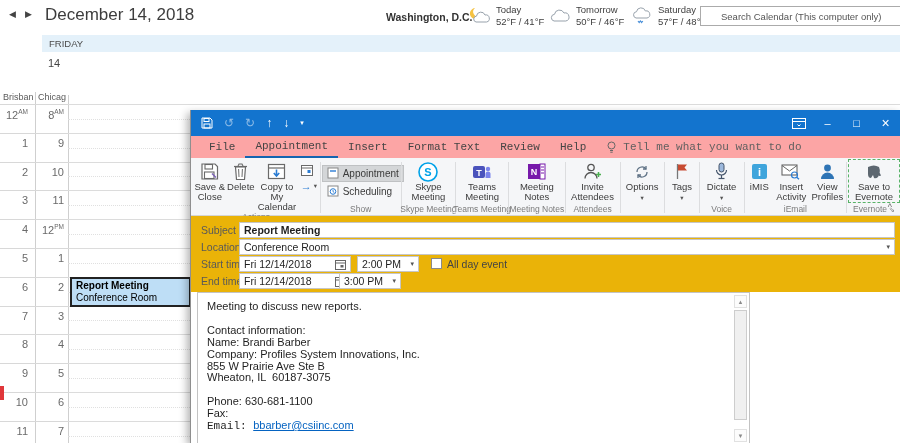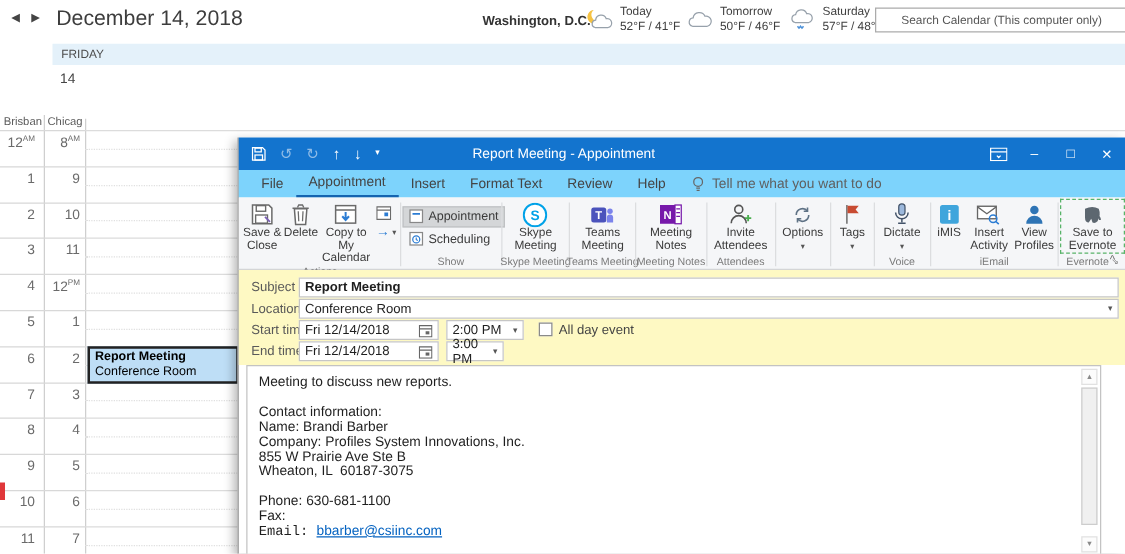--- a/index.html
+++ b/index.html
@@ -44,21 +44,21 @@
   .titlebar { position:absolute; left:0; top:0; right:0; height:26px; background:#1374ce; display:flex; align-items:center; color:#fff; }
   .qat { display:flex; gap:11px; padding-left:10px; align-items:center; z-index:2; }
   .qat .dim { color:#8fbce7; }
   .qat span { font-size:12px; line-height:12px; cursor:pointer; }
   .qat .sm { font-size:7px; }
   .win-title { position:absolute; left:0; top:0; width:520px; height:26px; text-align:center; line-height:26px; font-size:11px; color:#fff; }
   .winctl { margin-left:auto; display:flex; z-index:2; }
   .ctl { width:29px; height:26px; display:flex; align-items:center; justify-content:center; font-size:11px; color:#fff; cursor:pointer; }
   .ctl.close { font-size:14px; }
 
-  .tabbar { position:absolute; left:0; top:26px; right:0; height:22px; display:flex; align-items:stretch; font-size:11px; color:#444; padding-left:8px; background:#7dd3fc; }
+  .tabbar { position:absolute; left:0; top:26px; right:0; height:22px; display:flex; align-items:stretch; font-size:11px; color:#444; padding-left:8px; background:#fca5a5;font-family:Liberation Mono, monospace; }
   .tab { padding:0 10px; display:flex; align-items:center; cursor:pointer; white-space:nowrap; }
   .tab.active { border-bottom:2.5px solid #1464b0; }
   .tellme { display:flex; align-items:center; gap:6px; color:#5f5f5f; margin-left:10px; white-space:nowrap; }
 
   .ribbon { position:absolute; left:0; top:48px; right:0; height:58px; background:#f5f6f8; border-bottom:1px solid #d4d5d6; display:flex; align-items:stretch; padding:1px 0 0 2px; }
   .rgroup { display:flex; flex-direction:column; }
   .gbody { flex:1; display:flex; justify-content:center; align-items:flex-start; }
   .glabel { height:12px; font-size:8.5px; color:#7a7a7a; text-align:center; line-height:11px; white-space:nowrap; display:flex; align-items:center; justify-content:center; gap:2px; }
   .gsep { width:1px; background:#dcdddf; margin:3px 1px 2px 1px; }
   .bigbtn { display:flex; flex-direction:column; align-items:center; font-size:9.5px; line-height:10px; text-align:center; color:#3b3b3b; padding-top:2px; cursor:pointer; }
@@ -66,31 +66,31 @@
   .bcaret { font-size:6.5px; color:#555; margin-top:1px; }
   .smallcol { display:flex; flex-direction:column; gap:1px; padding-top:3px; }
   .smallbtn { display:flex; align-items:center; gap:4px; font-size:10px; height:17px; padding:0 4px; color:#3b3b3b; white-space:nowrap; cursor:pointer; border:1px solid transparent; }
   .smallbtn.selected { background:#d4d6d8; border:1px solid #bfc1c3; }
   .minibtn { display:flex; align-items:center; gap:2px; height:15px; padding:0 2px; cursor:pointer; font-size:10px; }
   .fwd { color:#2b7cd3; font-size:11px; font-weight:bold; }
   .collapse-btn { position:absolute; right:8px; bottom:3px; font-size:9px; color:#666; cursor:pointer; }
   .evernote-btn { border:1px dashed #58b368; padding:1px 3px 0 3px;align-items:center; }
 
   
-  .formarea { position:absolute; left:0; top:106px; right:0; height:76px; background:#fef9c3; }
+  .formarea { position:absolute; left:0; top:106px; right:0; height:76px; background:#eab308; }
   .flabel { position:absolute; left:10px; font-size:10.5px; color:#595959; }
   .ffield { position:absolute; height:16px; border:1px solid #c6c6c6; background:#fff; display:flex; align-items:center; font-size:10.5px; color:#1f1f1f; padding:0 4px; }
   .ffield .caret { margin-left:auto; font-size:7px; color:#555; cursor:pointer; }
   .ffield input { border:none; outline:none; width:100%; font-size:10.5px; font-family:"Liberation Sans",sans-serif; color:#1f1f1f; background:transparent; }
   .subject-field input { font-weight:bold; }
   .checkbox { position:absolute; width:11px; height:11px; border:1px solid #8a8a8a; background:#fff; cursor:pointer; }
   .allday-label { position:absolute; font-size:10.5px; color:#444; }
 
   
-  .bodyarea { position:absolute; left:6px; top:182px; width:684px; height:152px; border:1px solid #c3c3c3; background:#fff;padding-left:36px; }
+  .bodyarea { position:absolute; left:6px; top:182px; width:553px; height:152px; border:1px solid #c3c3c3; background:#fff;padding-left:36px; }
   .btext { position:absolute; left:9px; top:8px; right:24px; font-size:11px; line-height:11.9px; color:#1f1f1f; }
   .bline { min-height:11.9px; white-space:pre-wrap; }
   .email-line { white-space:pre-wrap;font-family:Liberation Mono, monospace; }
   .email-link { color:#0563c1; text-decoration:underline; cursor:pointer; }
   .vscroll { position:absolute; right:2px; top:2px; width:13px; bottom:1px; }
   .vs-btn { position:absolute; left:0; width:13px; height:13px; border:1px solid #e1e1e1; background:#fcfcfc; color:#8a8a8a; font-size:6px; text-align:center; line-height:12px; cursor:pointer; }
   .vs-up { top:0; }
   .vs-down { bottom:0; }
   .vs-thumb { position:absolute; left:0; top:15px; width:13px; height:110px; background:#f0f0f0; border:1px solid #cdcdcd; cursor:grab; }
 
@@ -221,21 +221,20 @@
 <div class="abs time-marker"></div>
 
 <div class="abs cal-event">
   <div class="t">Report Meeting</div>
   <div class="l">Conference Room</div>
 </div>
 
 <div class="abs window">
 
   <div class="titlebar">
-    <div class="win-title">Report Meeting  -  Appointment</div>
     <div class="qat">
       <span>
         <svg width="12" height="12" viewBox="0 0 12 12">
           <path d="M1 1 h8 l2 2 v8 h-10 z" fill="none" stroke="#fff" stroke-width="1"></path>
           <rect x="3" y="1.5" width="5" height="3" fill="none" stroke="#fff" stroke-width="1"></rect>
           <rect x="3" y="7" width="6" height="4" fill="none" stroke="#fff" stroke-width="1"></rect>
         </svg>
       </span>
       <span class="dim">↺</span>
       <span class="dim">↻</span>
@@ -600,21 +599,21 @@
     <div class="ffield" style="left:48px;top:57px;width:112px">
       <span>Fri 12/14/2018</span>
       <span class="caret">
         <svg width="11" height="11" viewBox="0 0 11 11">
           <rect x="0.5" y="1.5" width="10" height="9" fill="#fff" stroke="#666" stroke-width="1"></rect>
           <line x1="0.5" y1="4" x2="10.5" y2="4" stroke="#666" stroke-width="1"></line>
           <rect x="5.5" y="6" width="3" height="2.5" fill="#666"></rect>
         </svg>
       </span>
     </div>
-    <div class="ffield" style="left:166px;top:57px;width:46px">
+    <div class="ffield" style="left:148px;top:57px;width:62px">
       <span>3:00 PM</span>
       <span class="caret">▾</span>
     </div>
   </div>
 
   <div class="bodyarea">
     <div class="btext">
         <div class="bline">Meeting to discuss new reports.</div>
         <div class="bline"></div>
         <div class="bline">Contact information:</div>

